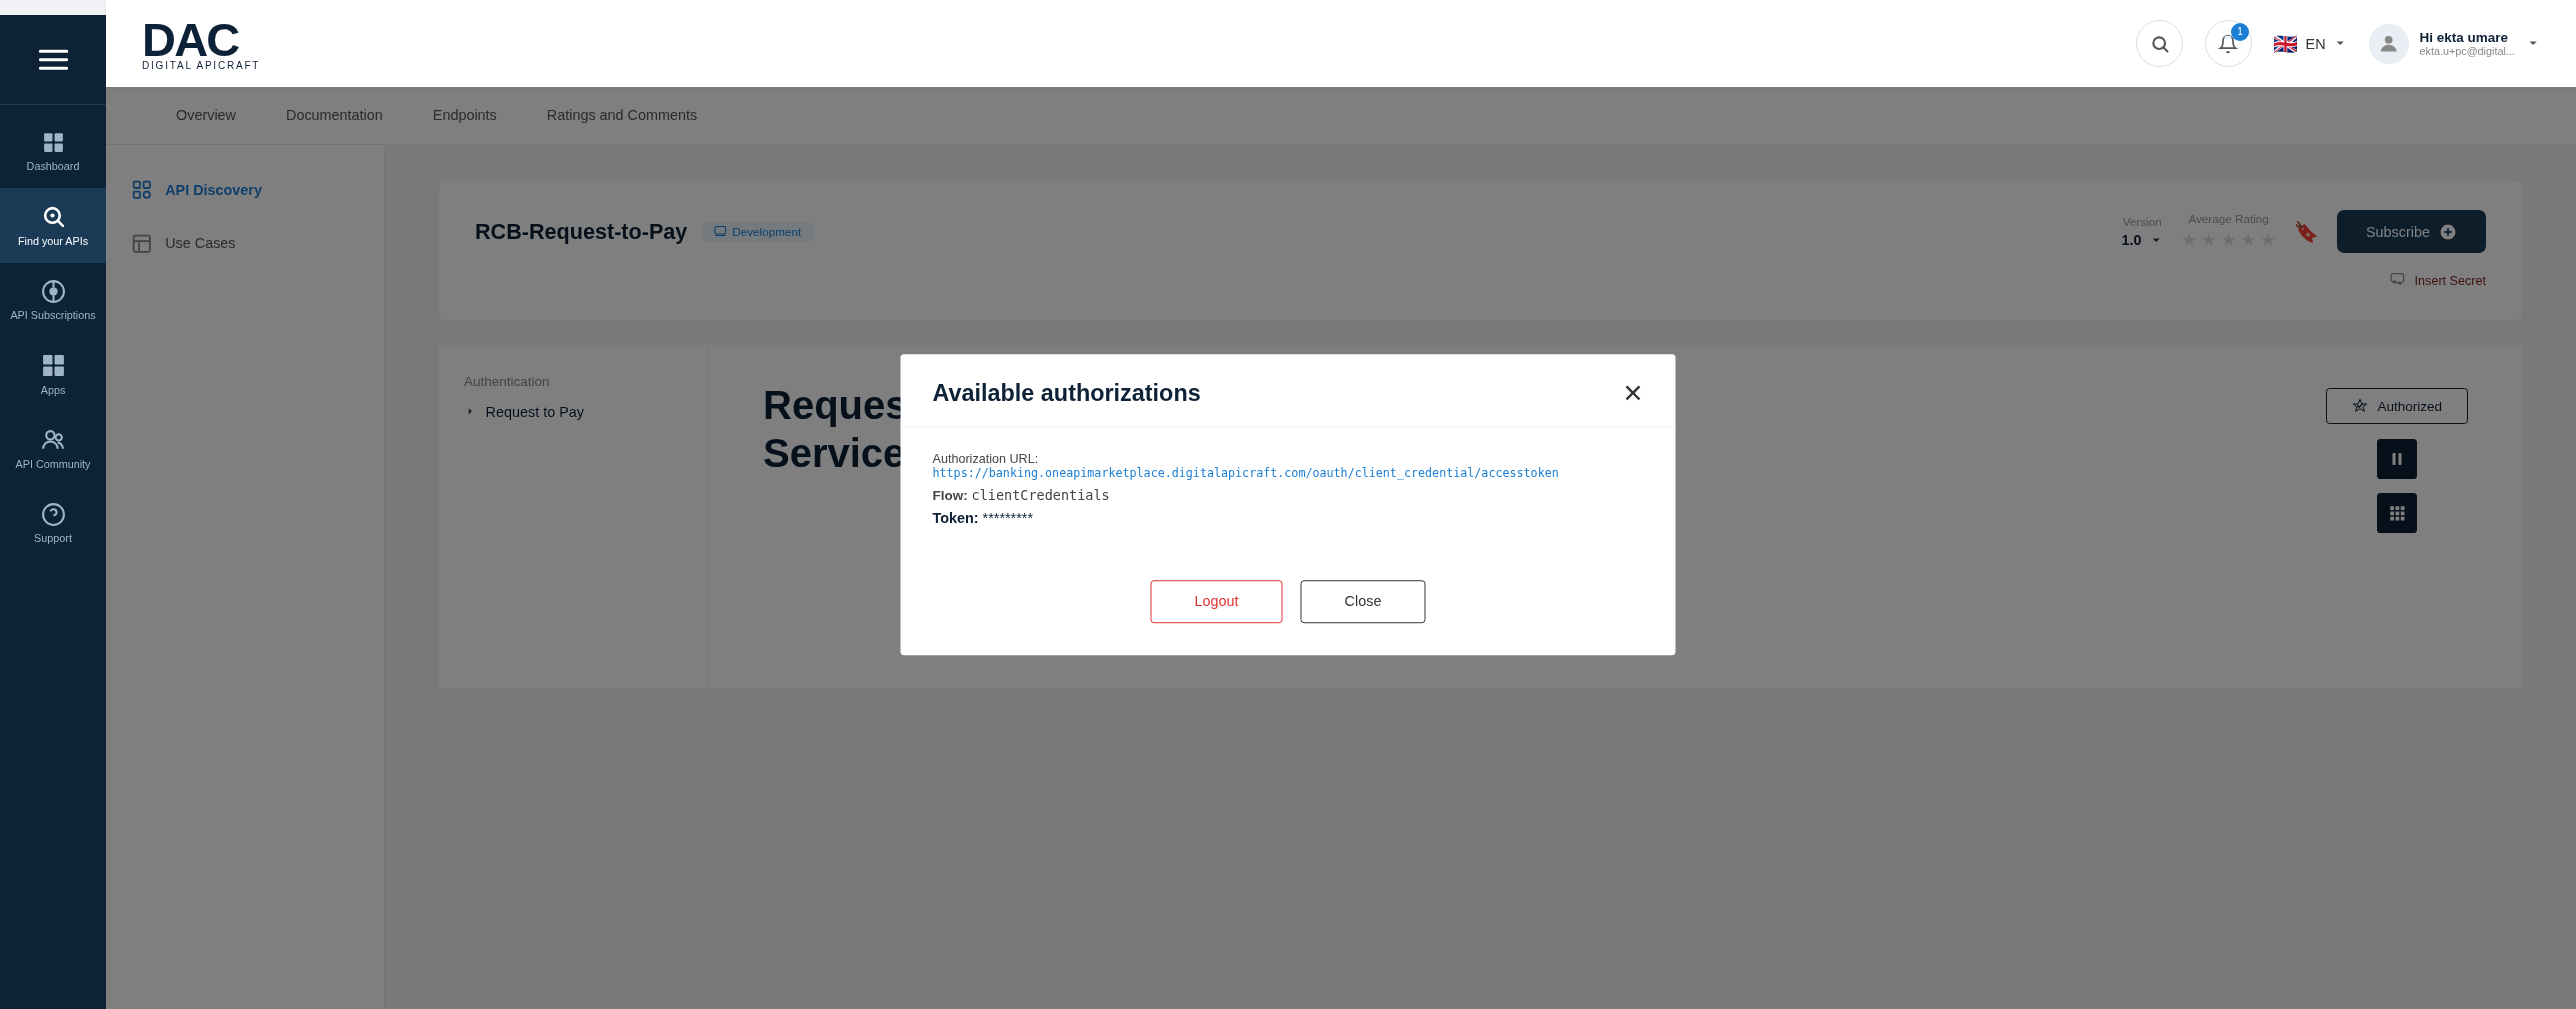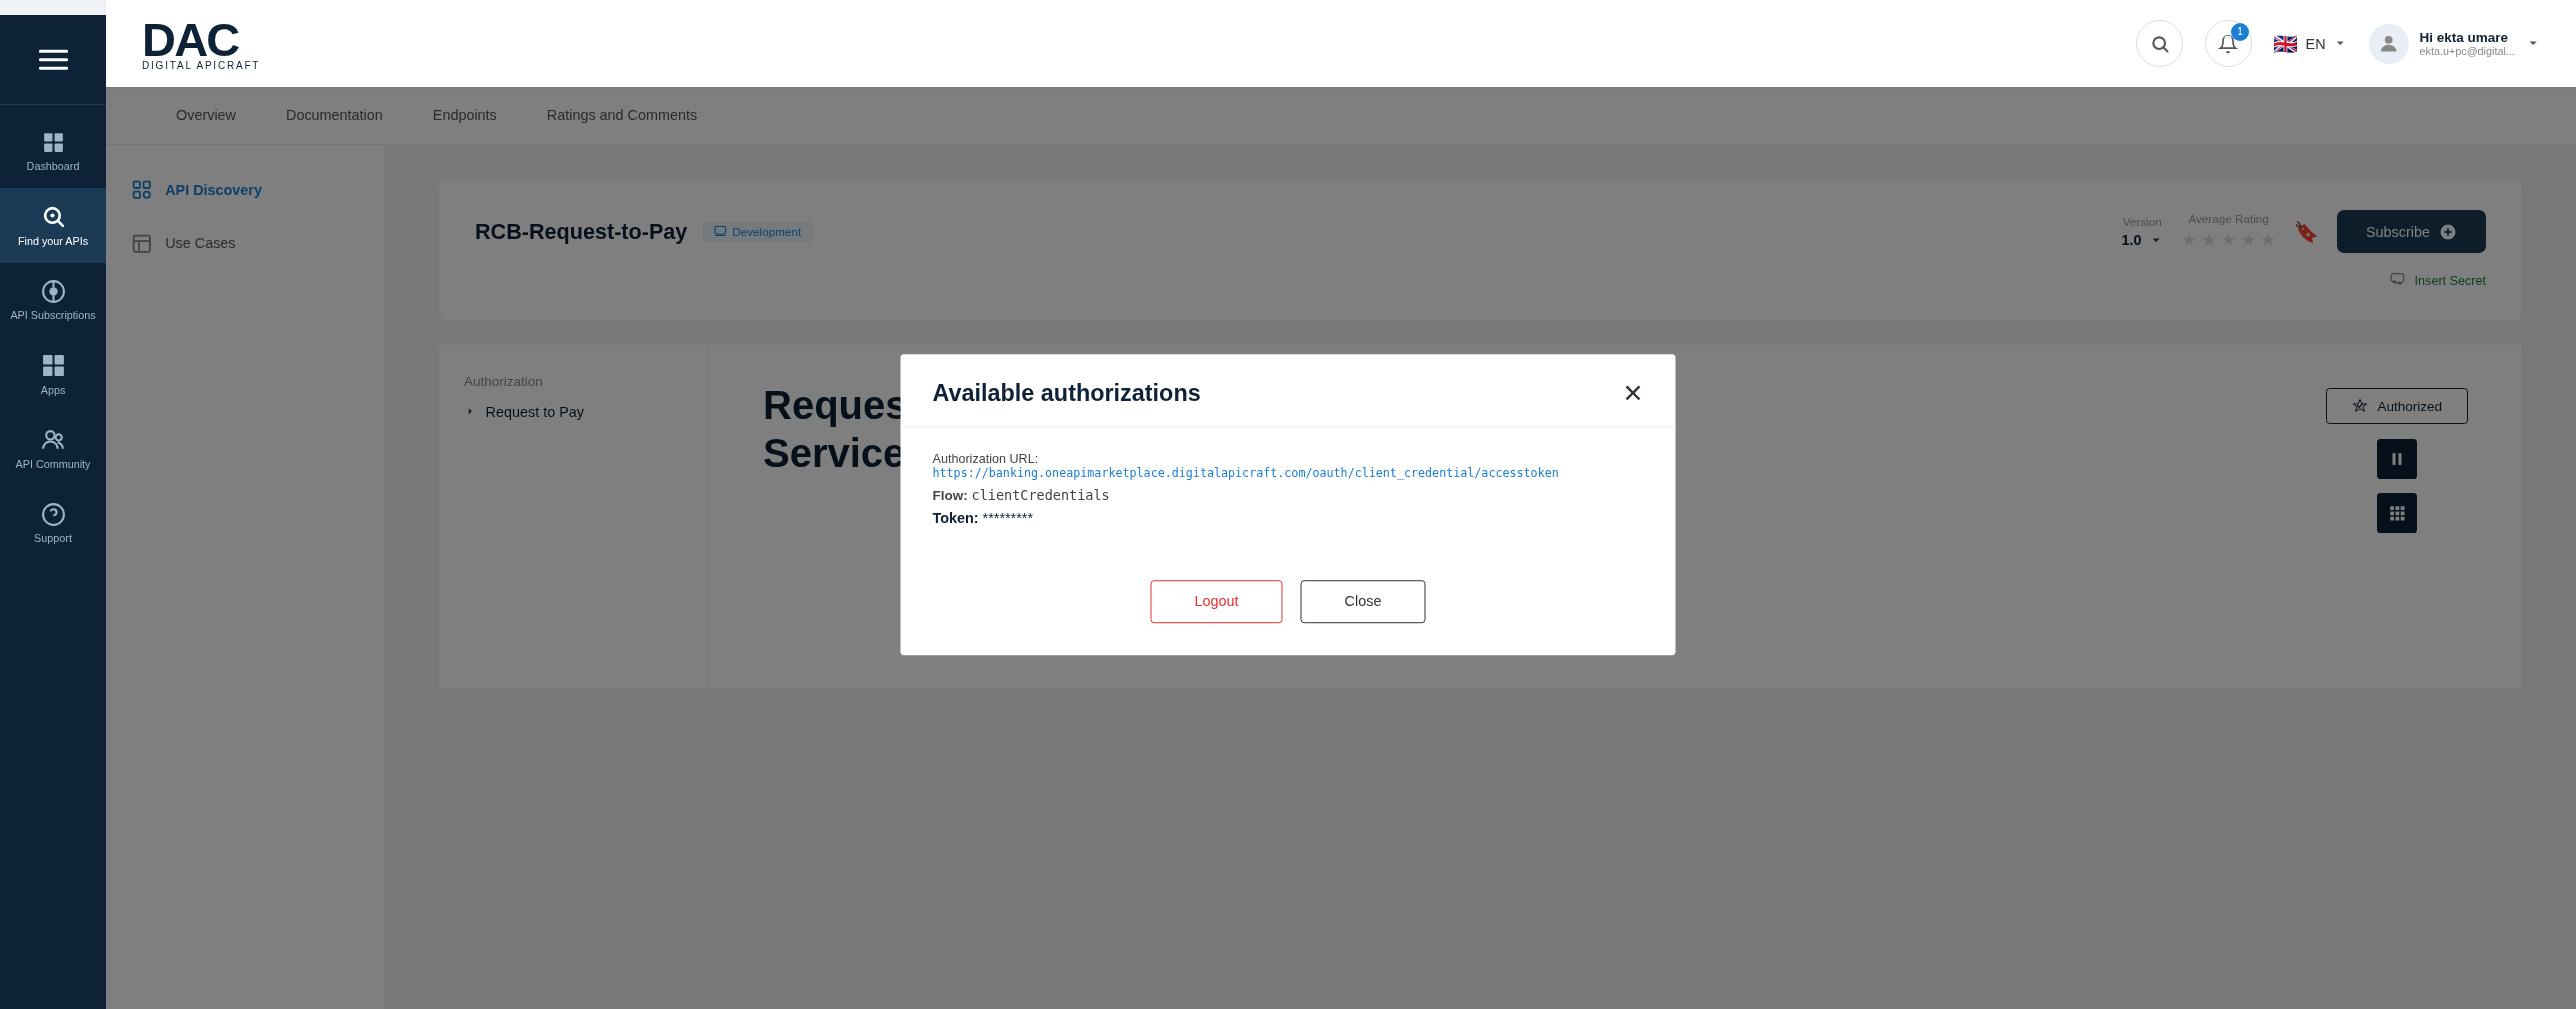--- a/index.html
+++ b/index.html
@@ -317,21 +317,21 @@
       align-items: center;
       justify-content: center;
     }
     .bookmark-btn {
       cursor: pointer;
       color: #999;
       font-size: 20px;
     }
     .insert-secret {
       font-size: 12.6px;
-      color: #15803d;
+      color: #7f1d1d;
       display: flex;
       align-items: center;
       gap: 7.2px;
     }
 
     
     .overlay {
       position: fixed;
       left: 106px; top: 87px;
       right: 0; bottom: 0;
@@ -621,21 +621,21 @@
               <path d="M11 13h5l1 3-1 1-5-4z"></path>
             </svg>
           <span>Insert Secret</span>
         </div>
       </div>
     </div>
 
     <div style="display:flex; background:white; min-height:343px; position:relative;">
 
       <div class="auth-panel">
-        <div class="auth-title">Authorization</div>
+        <div class="auth-title">Authentication</div>
         <div class="auth-item">
           <svg width="12.6" height="12.6" viewBox="0 0 24 24" fill="#333">
               <path d="M9 18l6-6-6-6"></path>
             </svg>
           <span>Request to Pay</span>
         </div>
       </div>
 
       <div class="swagger-panel" style="position:relative;">
         <div style="display:flex; align-items:flex-start; justify-content:space-between;">

